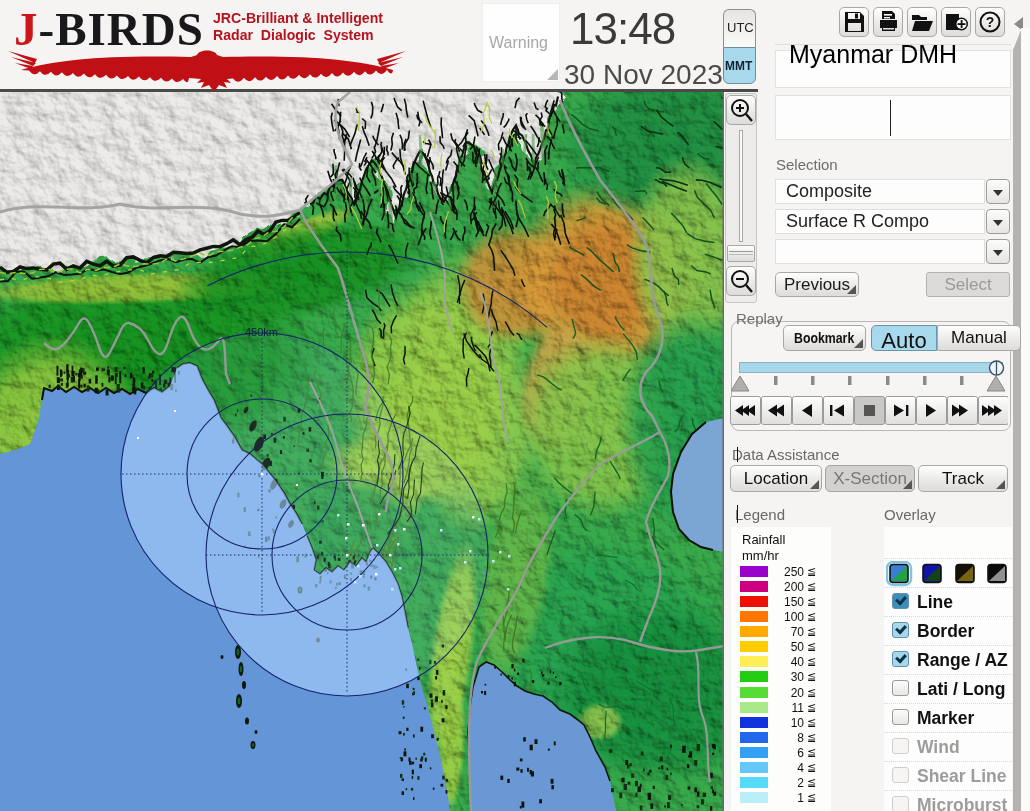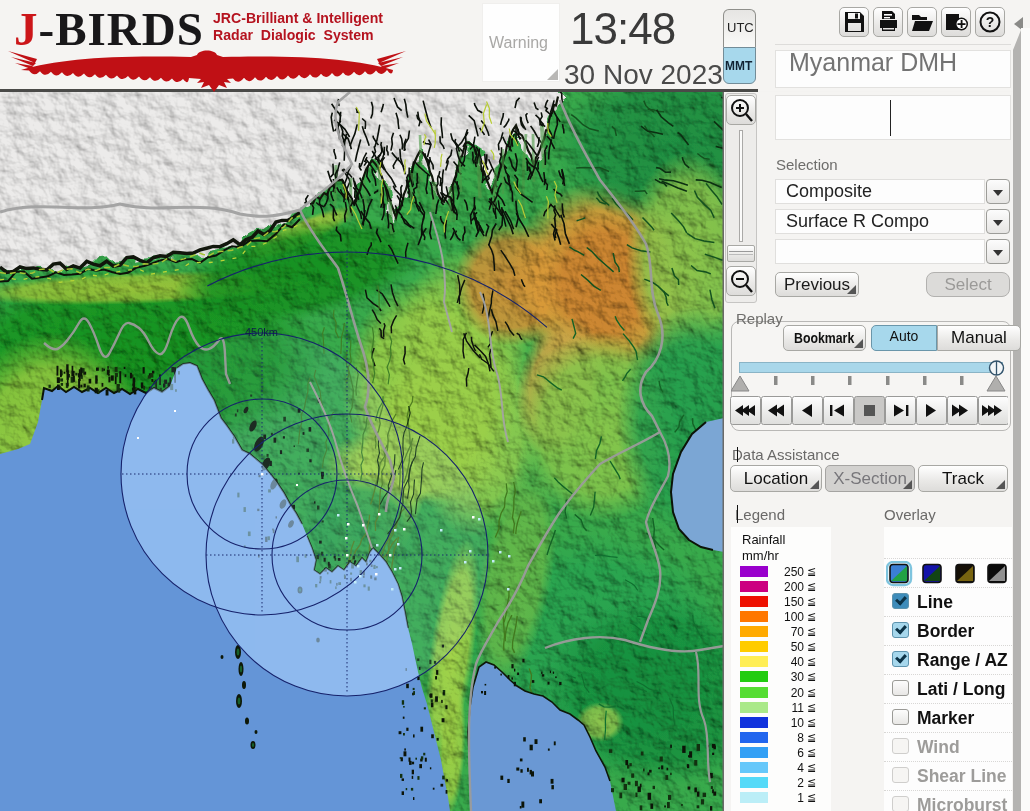--- a/index.html
+++ b/index.html
@@ -92,46 +92,46 @@
 <div class="abs" style="left:729px;top:251px;width:24px;height:1px;background:#999"></div>
 <div class="abs" style="left:729px;top:254px;width:24px;height:1px;background:#bbb"></div>
 <div class="abs btn" style="left:726px;top:266px;width:30px;height:30px"><svg width="28" height="28" viewBox="0 0 28 28">
         <circle cx="13" cy="12" r="8" fill="none" stroke="#111" stroke-width="2"></circle>
         <line x1="9" y1="12" x2="17" y2="12" stroke="#111" stroke-width="2"></line>
         <line x1="19" y2="25" x2="25" y1="18" stroke="#111" stroke-width="2.4"></line>
       </svg></div>
 
 <div class="abs" style="left:775px;top:44px;width:236px;height:1px;background:#dddcda"></div>
 <div class="abs wbox" style="left:775px;top:50px;width:236px;height:38px"></div>
-<div class="abs" style="left:789px;top:48px;font-size:25px;color:#737373">Myanmar DMH</div>
+<div class="abs" style="left:789px;top:40px;font-size:25px;color:#000000">Myanmar DMH</div>
 <div class="abs wbox" style="left:775px;top:95px;width:236px;height:45px"></div>
 <div class="abs" style="left:890px;top:100px;width:1px;height:36px;background:#222"></div>
 
 <div class="abs" style="left:776px;top:156px;font-size:15px;color:#6e6d6b">Selection</div>
 <div class="ddrow" style="top:179px">
       <div class="ddfield">Composite</div>
       <div class="ddbtn"></div>
     </div>
 <div class="ddrow" style="top:209px">
       <div class="ddfield">Surface R Compo</div>
       <div class="ddbtn"></div>
     </div>
 <div class="ddrow" style="top:239px">
       <div class="ddfield"></div>
       <div class="ddbtn"></div>
     </div>
 <div class="abs btn fold" style="left:775px;top:272px;width:84px;height:25px;font-size:17px;color:#1a1a1a;text-align:center;padding-top:2px">Previous</div>
-<div class="abs" style="left:926px;top:272px;width:84px;height:25px;font-size:17px;color:#9b9a98;text-align:center;padding-top:2px;background:#dcdbd9;border:1px solid #b2b1af;border-radius:8px">Select</div>
+<div class="abs" style="left:926px;top:272px;width:84px;height:25px;font-size:17px;color:#9b9a98;text-align:center;padding-top:2px;background:#dcdbd9;border:1px solid #b2b1af;border-radius:3px">Select</div>
 
 <div class="abs" style="left:731px;top:321px;width:280px;height:110px;border:1px solid #b9b8b6;border-radius:8px;background:#f6f5f3"></div>
 <div class="abs" style="left:736px;top:310px;font-size:15px;color:#6e6d6b">Replay</div>
 <div class="abs btn fold" style="left:783px;top:325px;width:83px;height:26px">
       <span style="position:absolute;left:10px;top:4px;font-size:14px;font-weight:bold;color:#111;transform:scaleX(0.88);transform-origin:left">Bookmark</span>
     </div>
-<div class="abs" style="left:871px;top:325px;width:66px;height:26px;background:#a7d8ec;border:1px solid #6a96aa;border-radius:5px 0 0 5px;font-size:14px;color:#111;text-align:center;padding-top:2px">Auto</div>
+<div class="abs" style="left:871px;top:325px;width:66px;height:26px;background:#a7d8ec;border:1px solid #6a96aa;border-radius:5px 0 0 5px;font-size:22px;color:#111;text-align:center;padding-top:2px">Auto</div>
 <div class="abs btn" style="left:937px;top:325px;width:84px;height:26px;border-radius:0 5px 5px 0;font-size:17px;color:#111;text-align:center;padding-top:2px">Manual</div>
 
 <div class="abs" style="left:739px;top:362px;width:264px;height:11px;background:#a9d7ea;border:1px solid #8ab4c6"></div>
 <svg class="abs" style="left:731px;top:355px" width="280" height="40" viewBox="0 0 280 40">
 <circle cx="265.5" cy="13" r="7" fill="#f2f6f8" stroke="#33536b" stroke-width="1.4"></circle>
 <line x1="265.5" y1="6" x2="265.5" y2="20" stroke="#33536b" stroke-width="1.3"></line>
 <polygon points="9,21 18,36 0,36" fill="#b0afad" stroke="#888" stroke-width="1"></polygon>
 <polygon points="265,21 274,36 256,36" fill="#b0afad" stroke="#888" stroke-width="1"></polygon>
 <rect x="43" y="21" width="3.5" height="9" fill="#8a8a88"></rect>
       <rect x="80" y="21" width="3.5" height="9" fill="#8a8a88"></rect>

